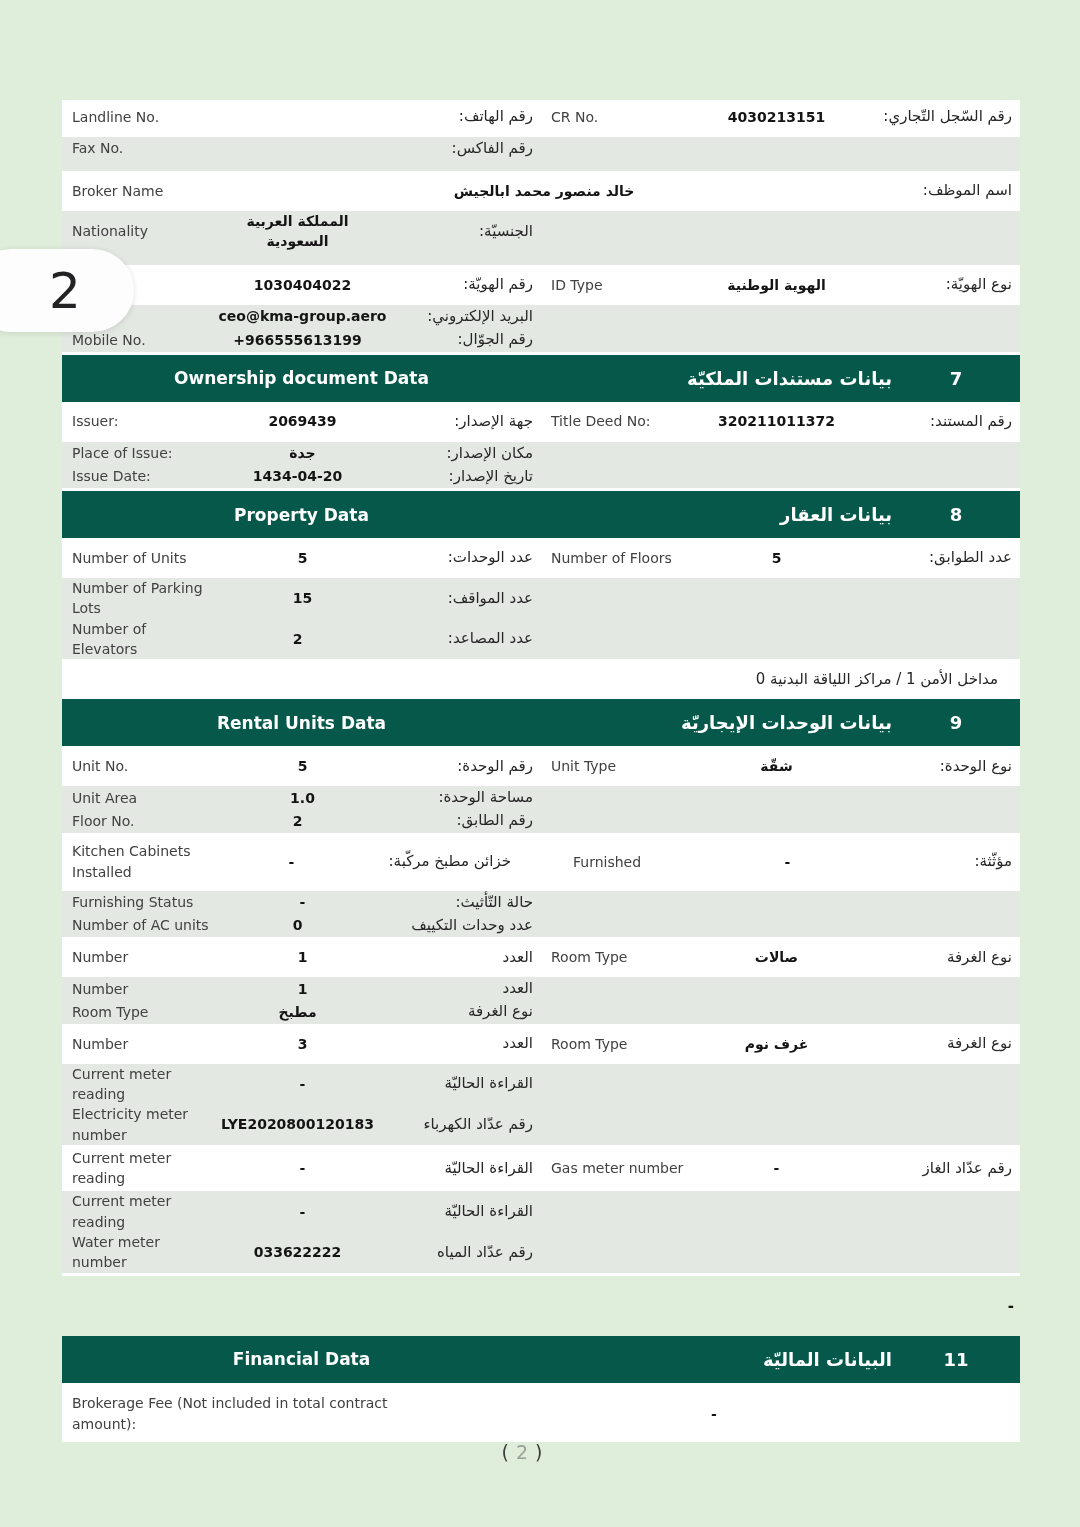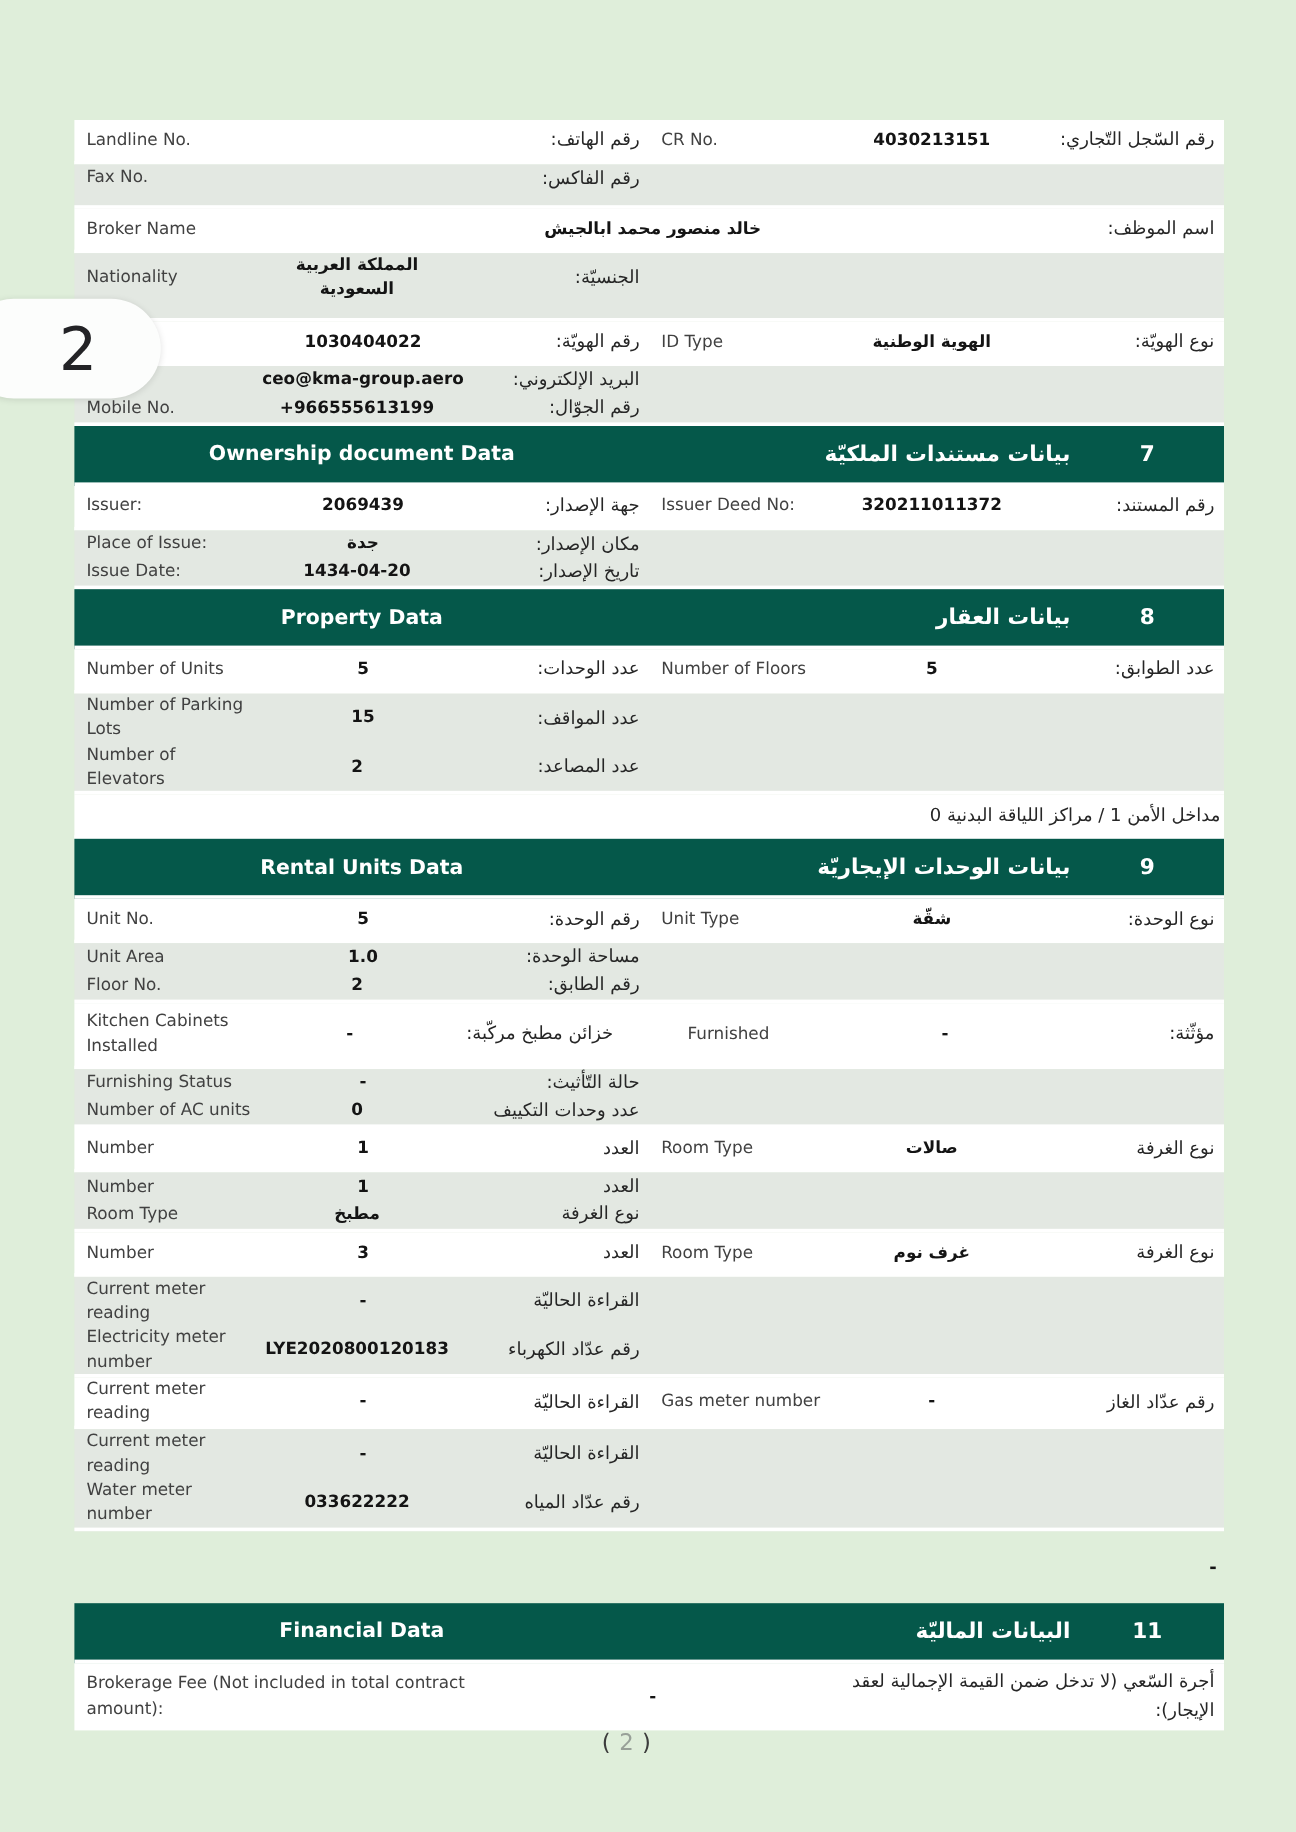--- a/index.html
+++ b/index.html
@@ -35,21 +35,21 @@
     display:flex; align-items:center; background:#05584a; color:#ffffff;
     height:47px; border-bottom:3px solid #ffffff;
   }
   .sec-header.noline { border-bottom:none; }
   .h-en  { width:479px; text-align:center; font-weight:bold; font-size:17px; }
   .h-ar  { flex:1; text-align:right; direction:rtl; font-weight:bold; font-size:18px; }
   .h-num { width:128px; text-align:center; font-weight:bold; font-size:18px; }
 
   
   .note { display:flex; align-items:center; justify-content:flex-end; background:#ffffff; border-bottom:3px solid #ffffff; min-height:34px; }
-  .note span { direction:rtl; font-size:15px; color:#262626; padding-right:3px; }
+  .note span { direction:rtl; font-size:15px; color:#262626; padding-right:22px; }
 
   
   .spacer { height:60px; background:transparent; display:flex; align-items:center; justify-content:flex-end; }
   .spacer span { font-weight:bold; font-size:15px; color:#141414; padding-right:6px; }
 
   
   .badge {
     position:absolute; left:-30px; top:249px; width:138px; height:83px;
     background:#fcfdfc; border-radius:42px;
     box-shadow:0 1px 6px rgba(0,0,0,0.12);
@@ -139,21 +139,21 @@
         <span class="h-ar" dir="rtl">بيانات مستندات الملكيّة</span>
         <span class="h-num">7</span>
       </div>
       <div class="row">
         <div class="half left">
           <span class="en">Issuer:</span>
           <span class="val" dir="auto">2069439</span>
           <span class="ar" dir="rtl">جهة الإصدار:</span>
         </div>
         <div class="half right">
-          <span class="en">Issuer Deed No:</span>
+          <span class="en">Title Deed No:</span>
           <span class="val" dir="auto">320211011372</span>
           <span class="ar" dir="rtl">رقم المستند:</span>
         </div>
       </div>
       <div class="row alt">
         <div class="half left">
           <span class="en">Place of Issue:</span>
           <span class="val" dir="auto">جدة</span>
           <span class="ar" dir="rtl">مكان الإصدار:</span>
         </div>
@@ -324,21 +324,20 @@
         <span>-</span>
       </div>
       <div class="sec-header">
         <span class="h-en">Financial Data</span>
         <span class="h-ar" dir="rtl">البيانات الماليّة</span>
         <span class="h-num">11</span>
       </div>
       <div class="row full noline" style="min-height: 56px;">
         <span class="en">Brokerage Fee (Not included in total contract amount):</span>
         <span class="val" dir="auto">-</span>
-        <span class="ar" dir="rtl">أجرة السّعي (لا تدخل ضمن القيمة الإجمالية لعقد الإيجار):</span>
       </div>
     </div>
 
   <div class="badge">
     <span>2</span>
   </div>
 
   <div class="footer">
     <span>(</span><span class="num">2</span><span>)</span>
   </div>

